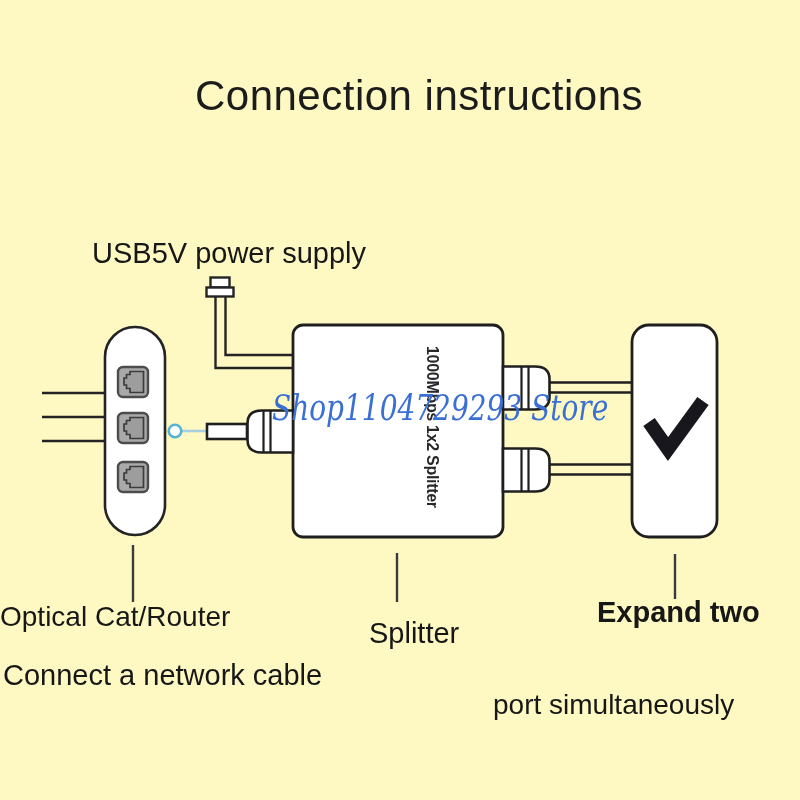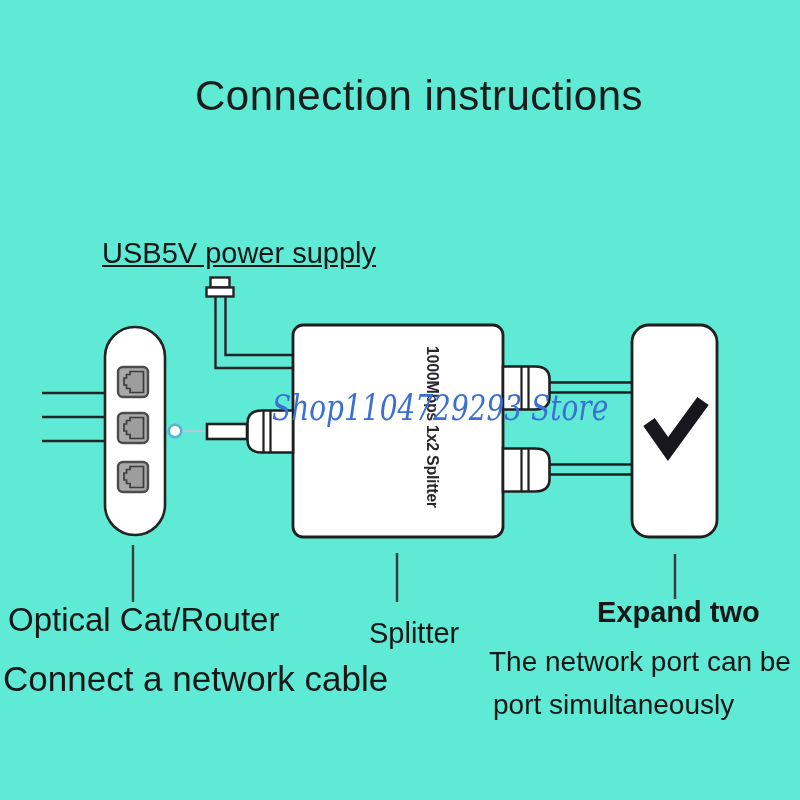--- a/index.html
+++ b/index.html
@@ -1,29 +1,29 @@
 <!DOCTYPE html>
 <html><head>
 <meta charset="utf-8">
 <style>
   html,body { margin:0; padding:0; background:#ffffff; }
   #canvas {
-    position:relative; width:800px; height:800px; background:#5eead4;
+    position:relative; width:800px; height:800px; background:#fef9c3;
     font-family:"Liberation Sans", sans-serif; overflow:hidden;
   }
   svg.diagram { position:absolute; left:0; top:0; }
   .title {
     position:absolute; top:72px; left:0; width:800px; box-sizing:border-box;
     padding-left:38px; text-align:center; font-size:42px; color:#1c1c1c;
     letter-spacing:0.5px; white-space:nowrap;
   }
   .lbl { position:absolute; color:#171717; white-space:nowrap; }
-  .usb-label      { left:102px; top:237px; font-size:29px;text-decoration:underline; }
-  .optical-label  { left:8px;  top:601px; font-size:33px; }
-  .connect-label  { left:3px;   top:659px; font-size:35px; }
+  .usb-label      { left:92px; top:237px; font-size:29px; }
+  .optical-label  { left:0;  top:601px; font-size:28px; }
+  .connect-label  { left:3px;   top:659px; font-size:29px; }
   .splitter-label { left:369px; top:617px; font-size:29px; }
   .expand-label   { left:597px; top:596px; font-size:29px;font-weight:bold; }
   .cap1           { left:489px; top:646px; font-size:28px; }
   .cap2           { left:493px; top:689px; font-size:28px; }
   .watermark {
     position:absolute; left:272px; top:388px; z-index:6;
     font-family:"DejaVu Serif", serif; font-style:italic;
     font-size:35px; color:#3a6fd4; white-space:nowrap;
     transform:scaleX(0.8); transform-origin:0 50%;
   }
@@ -113,16 +113,15 @@
   <div class="lbl usb-label">USB5V power supply</div>
 
   <div class="vlabel">1000Mbps 1x2 Splitter</div>
 
   <div class="watermark">Shop1104729293 Store</div>
 
   <div class="lbl optical-label">Optical Cat/Router</div>
   <div class="lbl connect-label">Connect a network cable</div>
   <div class="lbl splitter-label">Splitter</div>
   <div class="lbl expand-label">Expand two</div>
-  <div class="lbl cap1">The network port can be</div>
   <div class="lbl cap2">port simultaneously</div>
 
 </div>
 
 </body></html>

